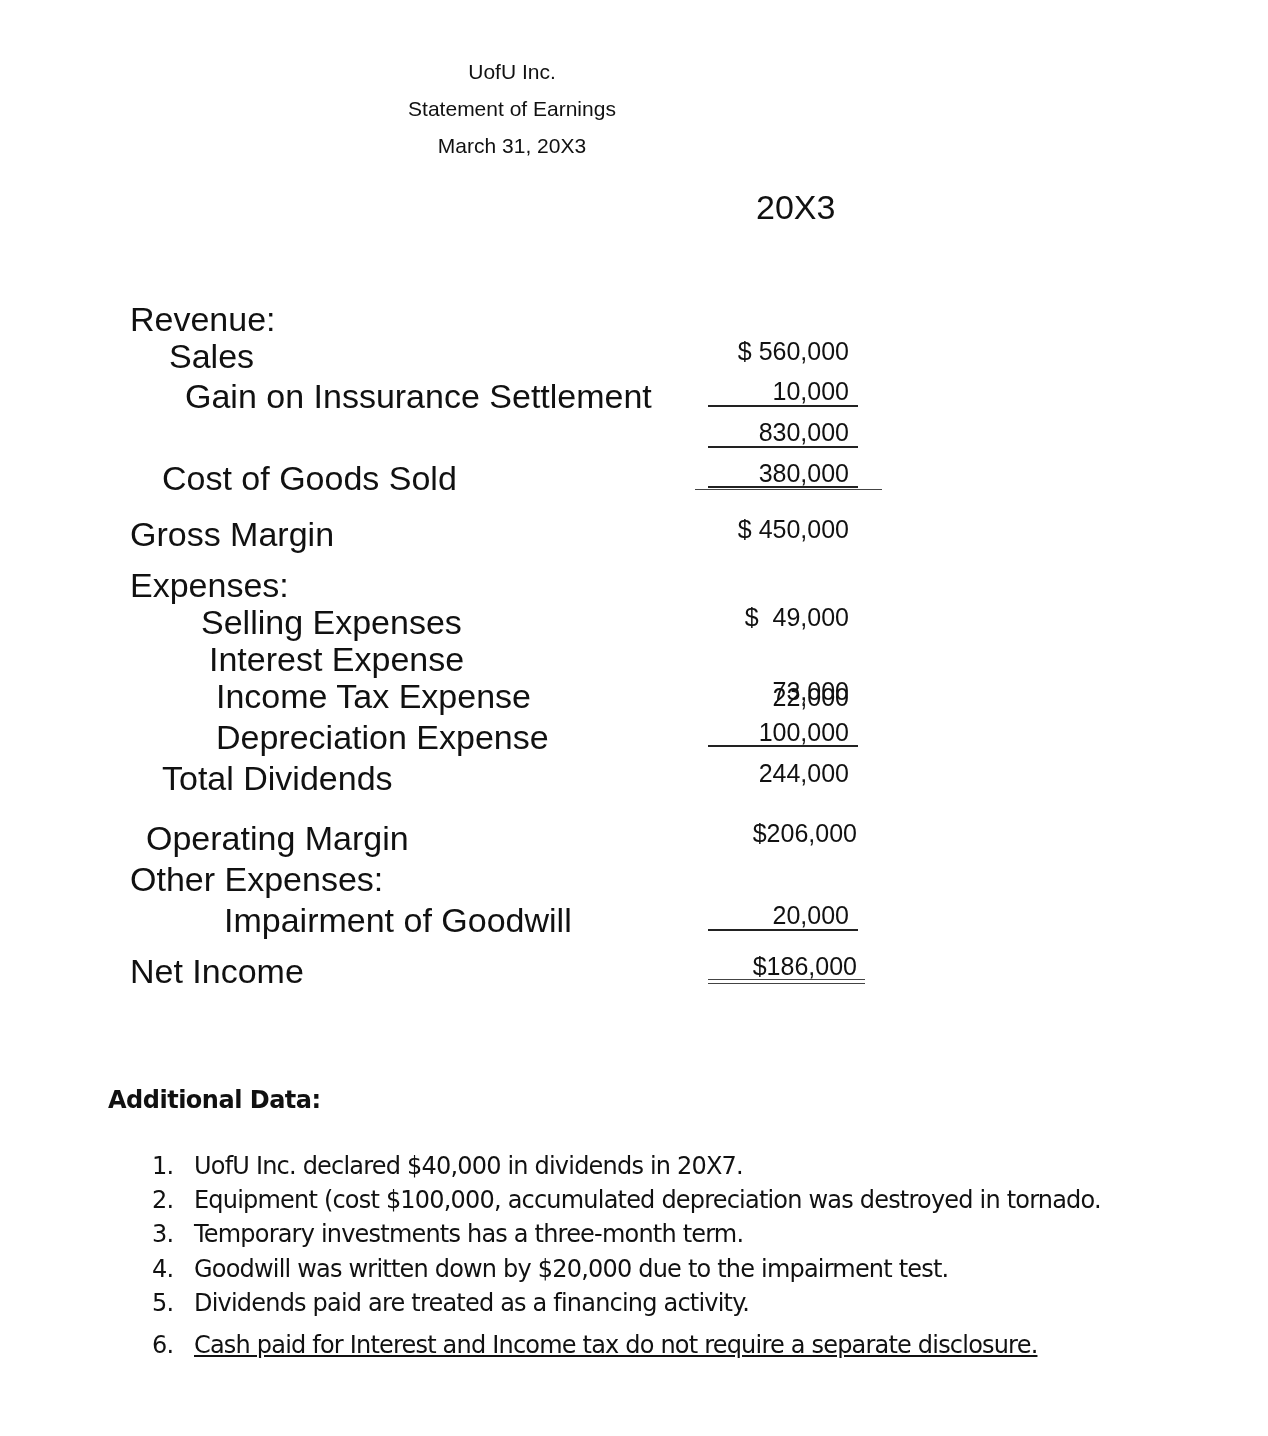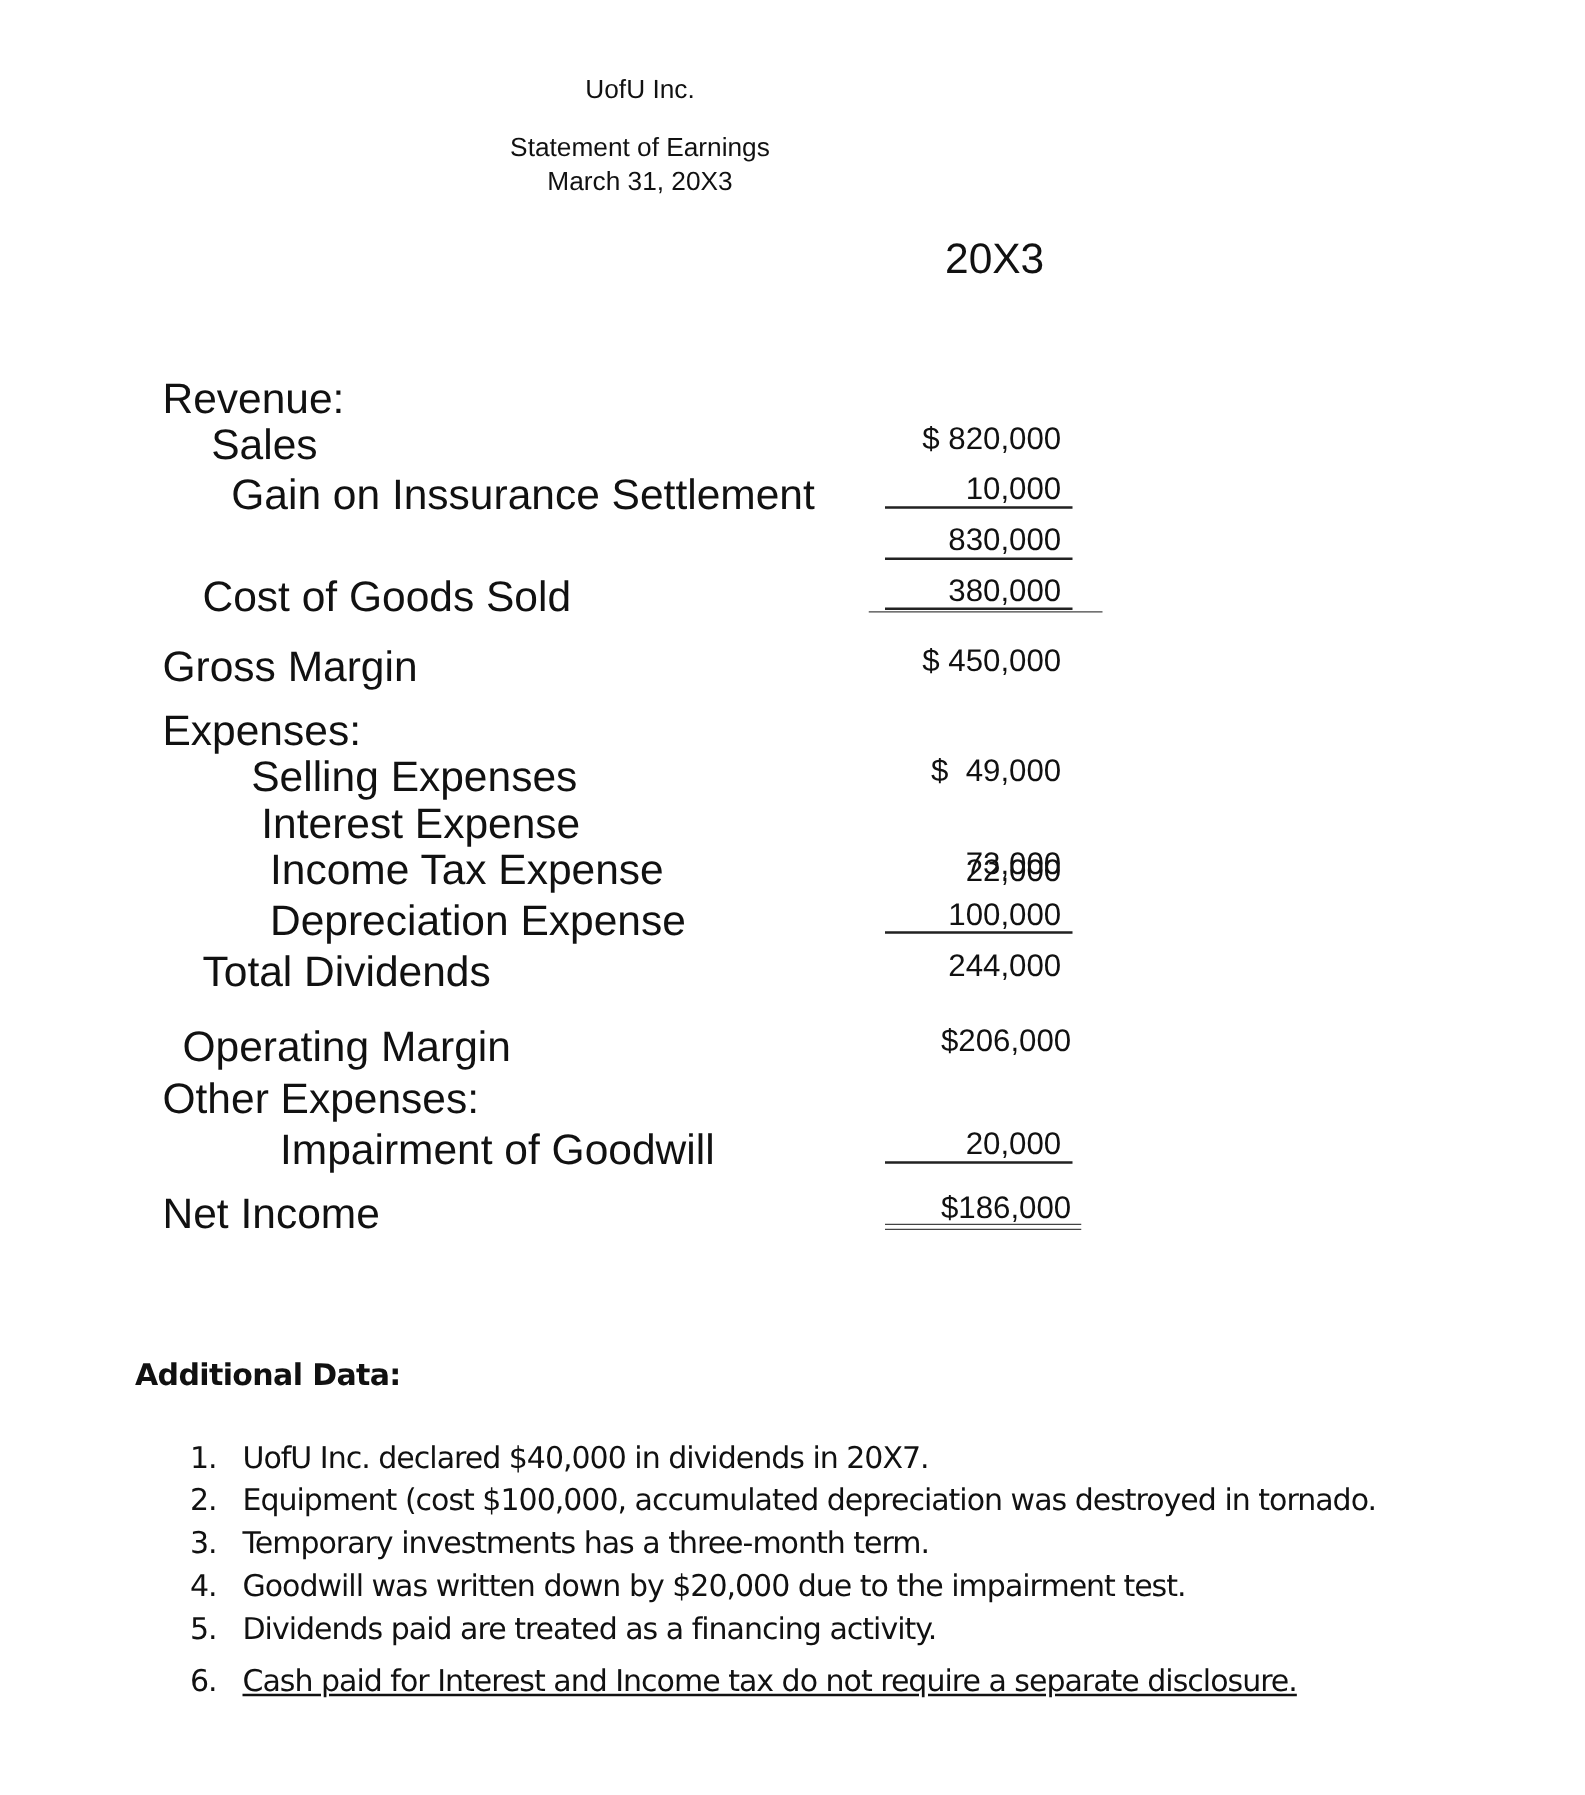--- a/index.html
+++ b/index.html
@@ -12,27 +12,27 @@
   .dline { position:absolute; height:1px; background:#444; }
   .addl-title { font-family:"DejaVu Sans", sans-serif; font-weight:bold; font-size:24px; letter-spacing:-0.5px; }
   .addl-list { font-family:"DejaVu Sans", sans-serif; font-size:24px; letter-spacing:-0.8px; }
   .addl-list .item { position:absolute; left:152px; white-space:nowrap; }
   .addl-list .num { display:inline-block; width:42px; }
 </style>
 </head>
 <body>
 
 <div class="abs hdr" style="top:60px;">UofU Inc.</div>
-<div class="abs hdr" style="top:107px;text-align:center;">Statement of Earnings</div>
+<div class="abs hdr" style="top:97px;text-align:center;">Statement of Earnings</div>
 <div class="abs hdr" style="top:134px;">March 31, 20X3</div>
 <div class="abs lbl" style="top:188px; left:756px;">20X3</div>
 
 <div class="abs lbl" style="top:300px; left:130px;">Revenue:</div>
 <div class="abs lbl" style="top:337px; left:169px;">Sales</div>
-<div class="abs amt" style="top:337px; left:649px;">$ 820,000</div>
+<div class="abs amt" style="top:337px; left:649px;">$ 560,000</div>
 
 <div class="abs lbl" style="top:377px; left:185px;">Gain on Inssurance Settlement</div>
 <div class="abs amt" style="top:377px; left:649px;">10,000</div>
 <div class="uline" style="top:405px; left:708px; width:150px;"></div>
 
 <div class="abs amt" style="top:418px; left:649px;">830,000</div>
 <div class="uline" style="top:446px; left:708px; width:150px;"></div>
 
 <div class="abs lbl" style="top:459px; left:162px;">Cost of Goods Sold</div>
 <div class="abs amt" style="top:459px; left:649px;">380,000</div>

